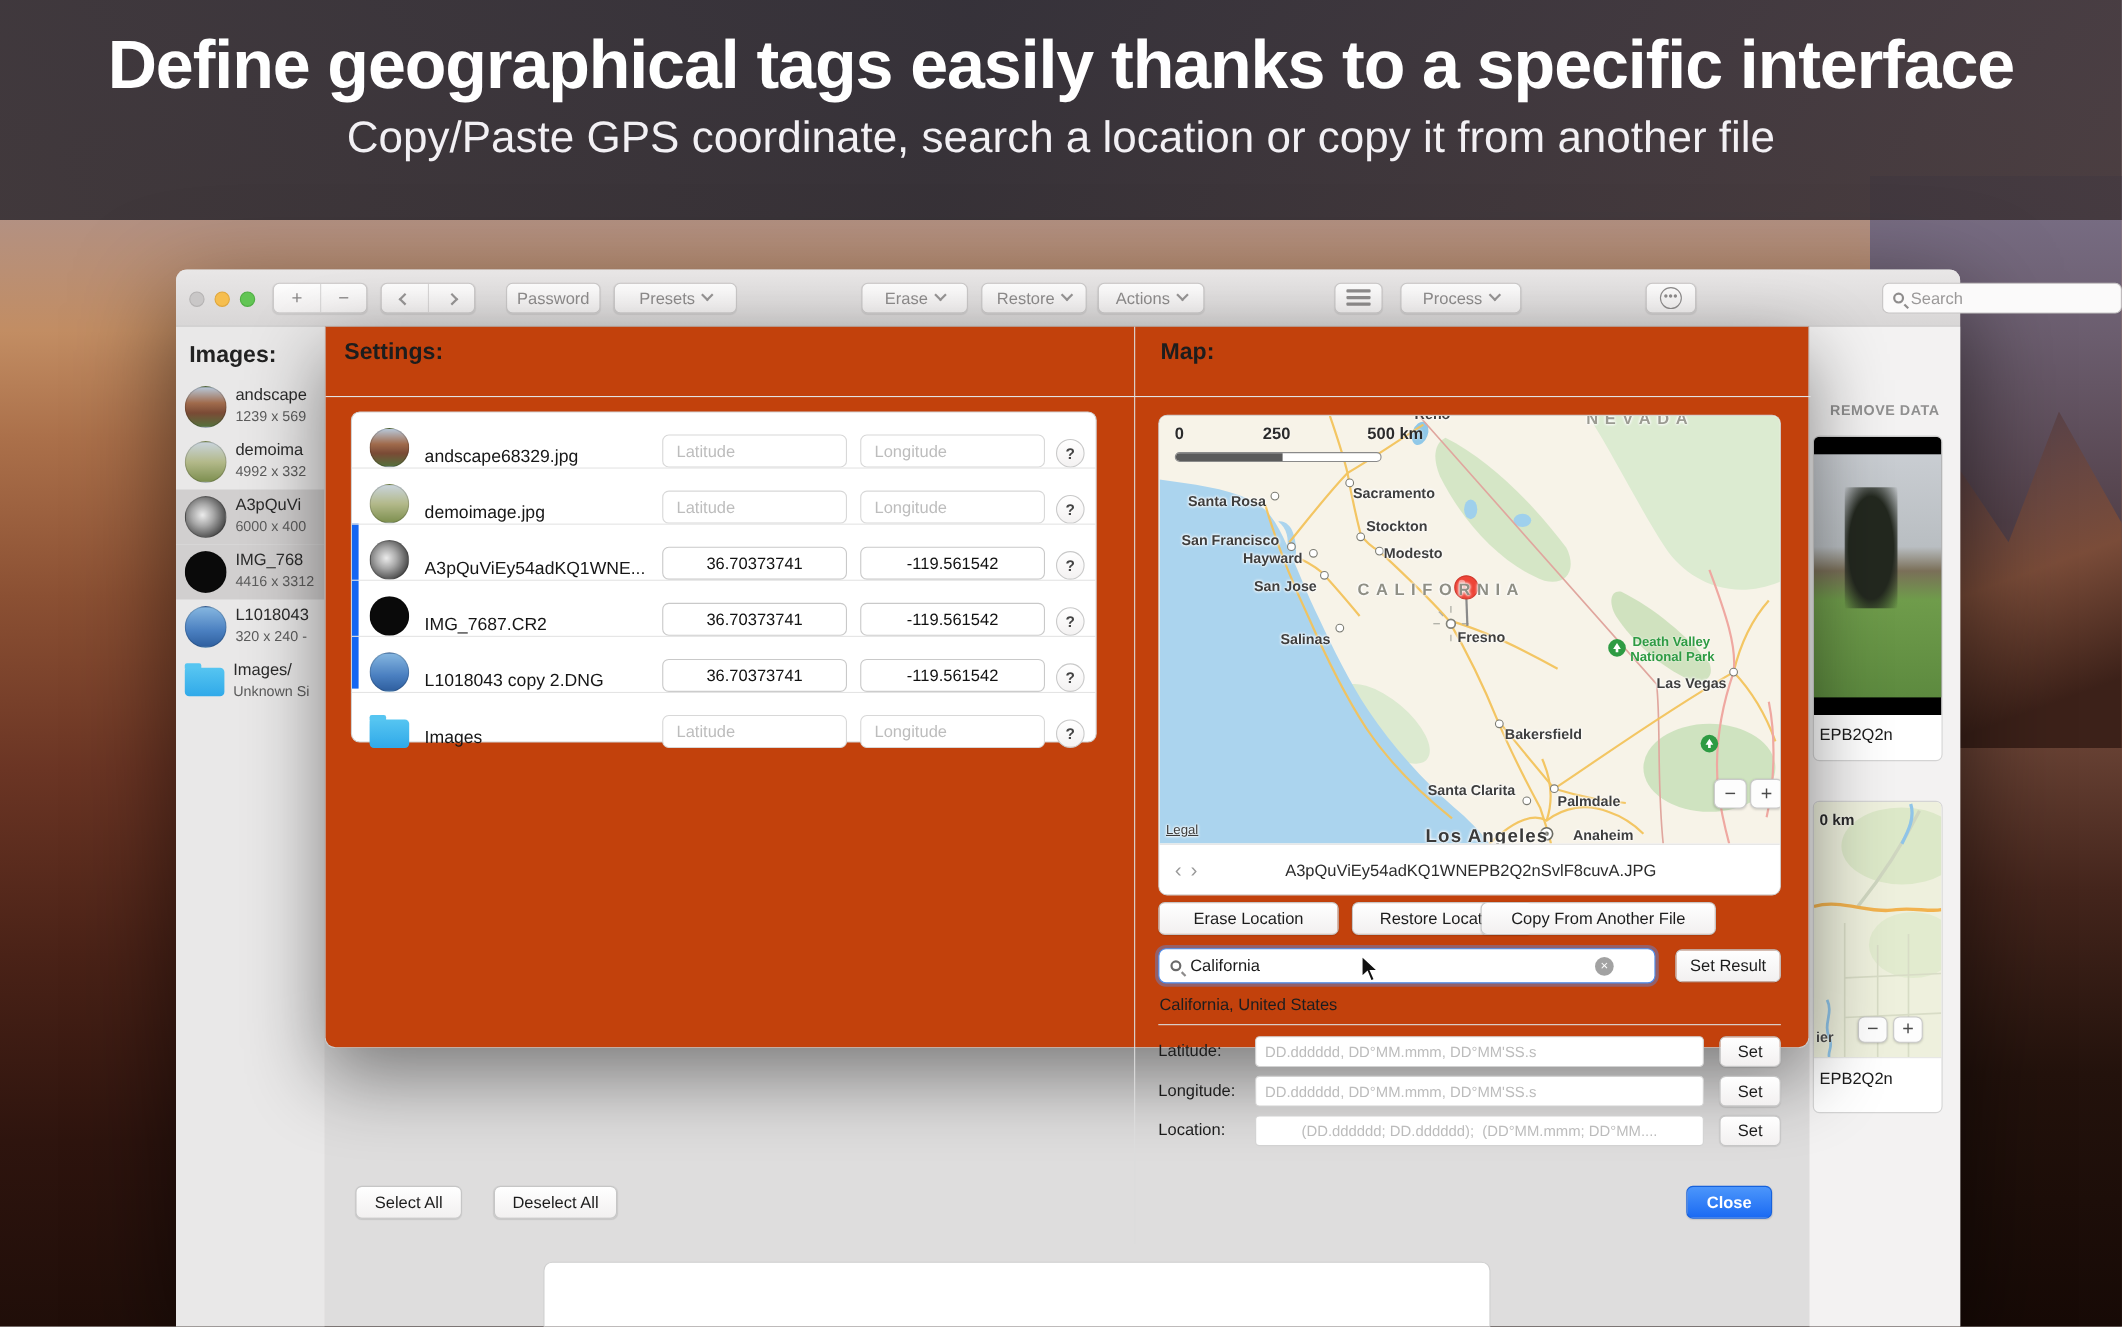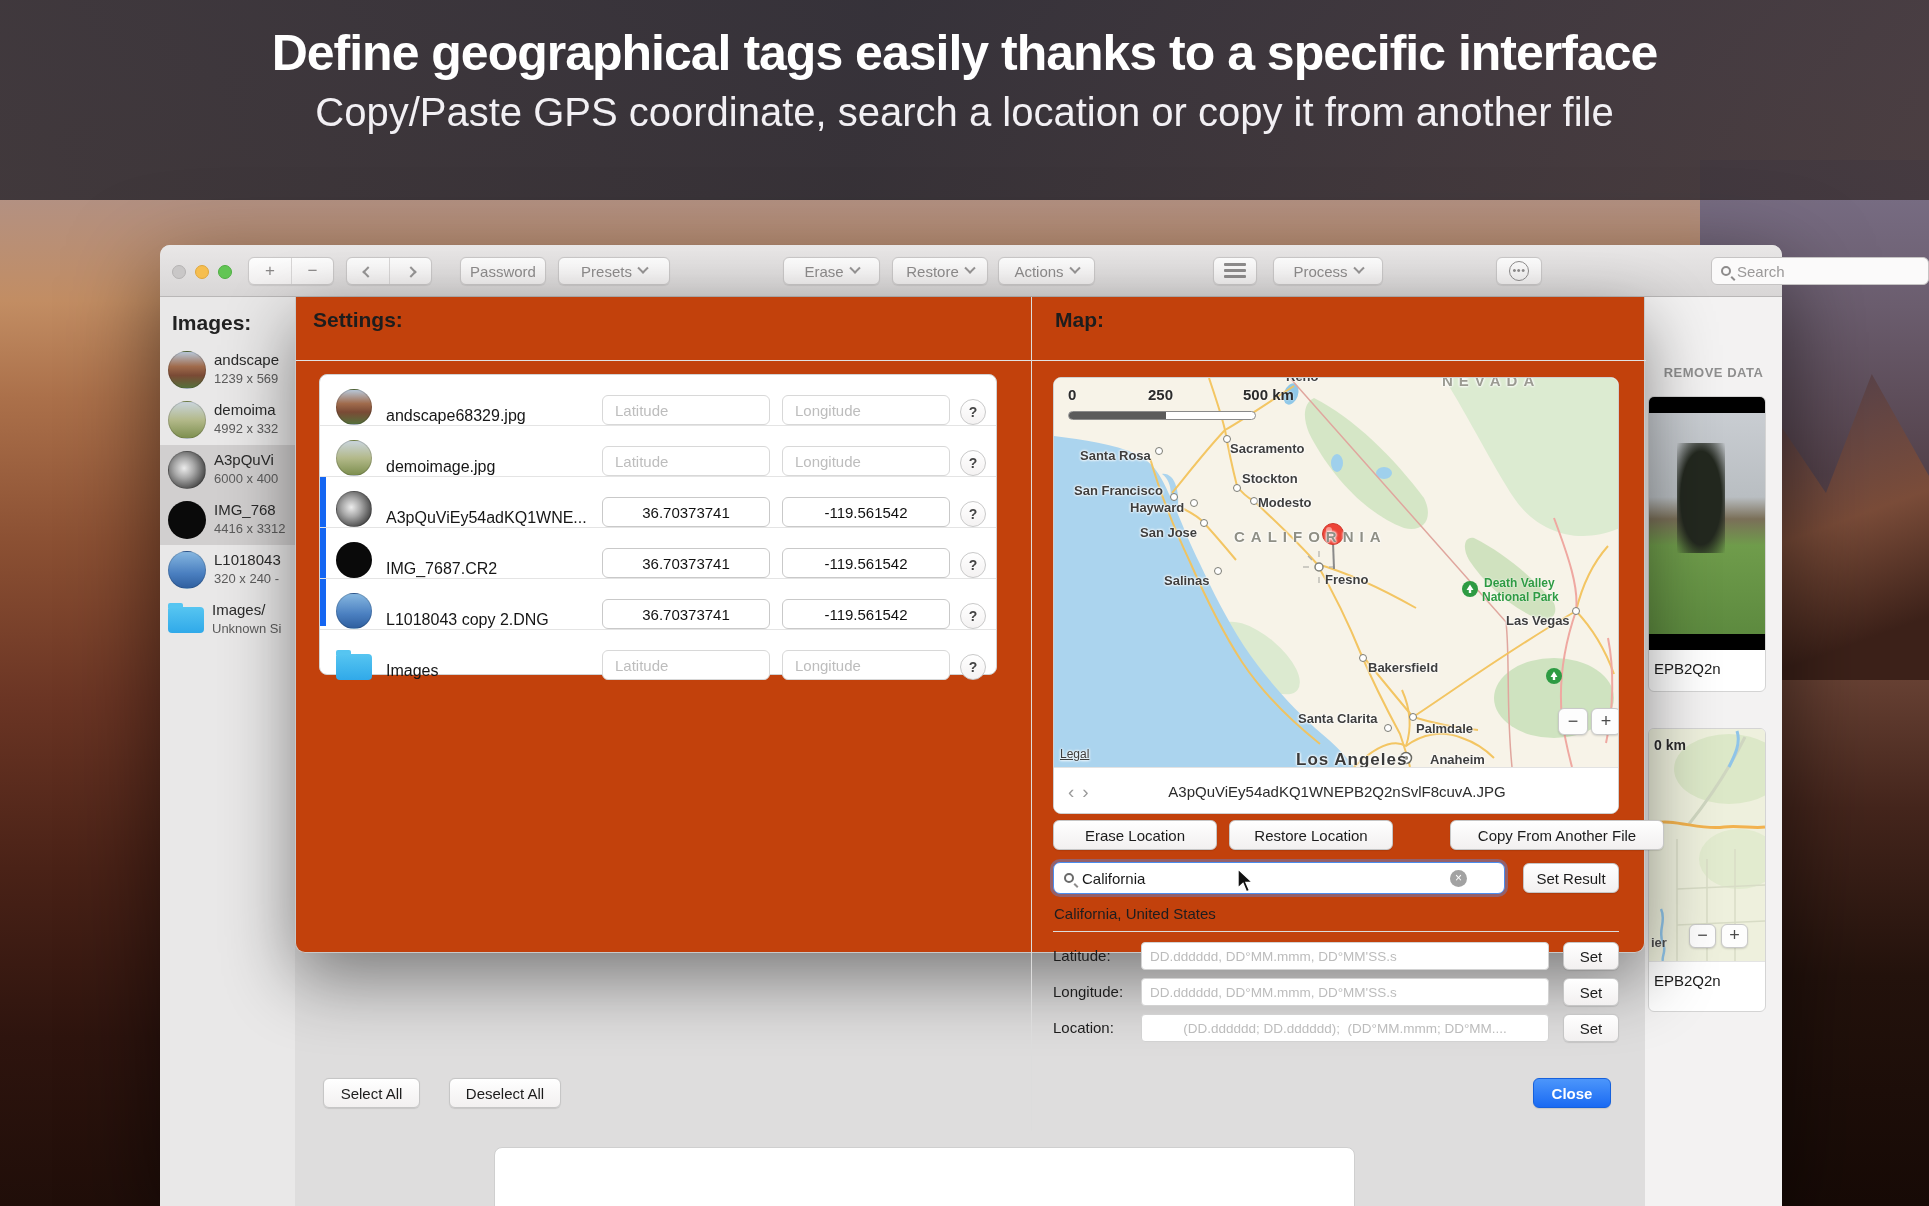--- a/index.html
+++ b/index.html
@@ -13,21 +13,21 @@
   #wall-right { left:1700px; top:160px; width:229px; height:1046px;
     background:linear-gradient(180deg,#7b7189 0%,#6b5d6e 14%,#53414a 30%,#6b4436 48%,#44251c 62%,#23120c 78%,#170a06 100%); }
   #wall-right .mtn { position:absolute; left:0; top:180px; width:229px; height:340px;
     background:linear-gradient(160deg,#57424a 20%,#7a4c39 55%,#3c2119 85%);
     clip-path:polygon(0 60%, 30% 20%, 55% 45%, 75% 10%, 100% 40%, 100% 100%, 0 100%); }
 
   
   #banner { left:0; top:0; width:1929px; height:200px;
     background:linear-gradient(100deg, rgba(58,51,55,.94), rgba(45,42,49,.92) 45%, rgba(64,53,57,.90));
     color:#fff; text-align:center; }
-  #banner h1 { font-size:50px; font-weight:bold; letter-spacing:-1px; margin-top:24px; }
+  #banner h1 { font-size:62px; font-weight:bold; letter-spacing:-1px; margin-top:24px; }
   #banner h2 { font-size:40px; font-weight:normal; color:#f2f0f4; margin-top:8px; }
 
   
   #window { left:160px; top:245px; width:1622px; height:961px; border-radius:10px 10px 0 0;
     background:#dedddd; box-shadow:0 30px 90px rgba(0,0,0,.55); }
 
   
   #toolbar { left:0; top:0; width:1622px; height:52px; border-radius:10px 10px 0 0;
     background:linear-gradient(#e9e7e7,#d8d6d6); border-bottom:1px solid #b9b7b7; }
   .tl { position:absolute; top:20px; width:14px; height:14px; border-radius:50%; }
@@ -490,21 +490,21 @@
     </div>
     <div id="map-caption">
       <span class="fname">A3pQuViEy54adKQ1WNEPB2Q2nSvlF8cuvA.JPG</span>
       <span class="nav-ch" style="margin-left:14px;">‹</span>
       <span class="nav-ch" style="margin-left:8px;">›</span>
     </div>
   </div>
 
   <div class="mac-btn mp-btn" style="left:757px;width:164px;">Erase Location</div>
   <div class="mac-btn mp-btn" style="left:933px;width:164px;">Restore Location</div>
-  <div class="mac-btn mp-btn" style="left:1154px;width:214px;text-align:center;">Copy From Another File</div>
+  <div class="mac-btn mp-btn" style="left:1050px;width:214px;text-align:center;">Copy From Another File</div>
 
   <div id="msearch">
     <span class="mag" style="border-color:#6a6a6a;"></span>
     <input value="California" style="">
     <span class="clear-ic">×</span>
   </div>
   <div class="mac-btn" style="left:1227px;top:566px;width:96px;">Set Result</div>
   <div id="result-line">California, United States</div>
   <div id="form-div"></div>
 

